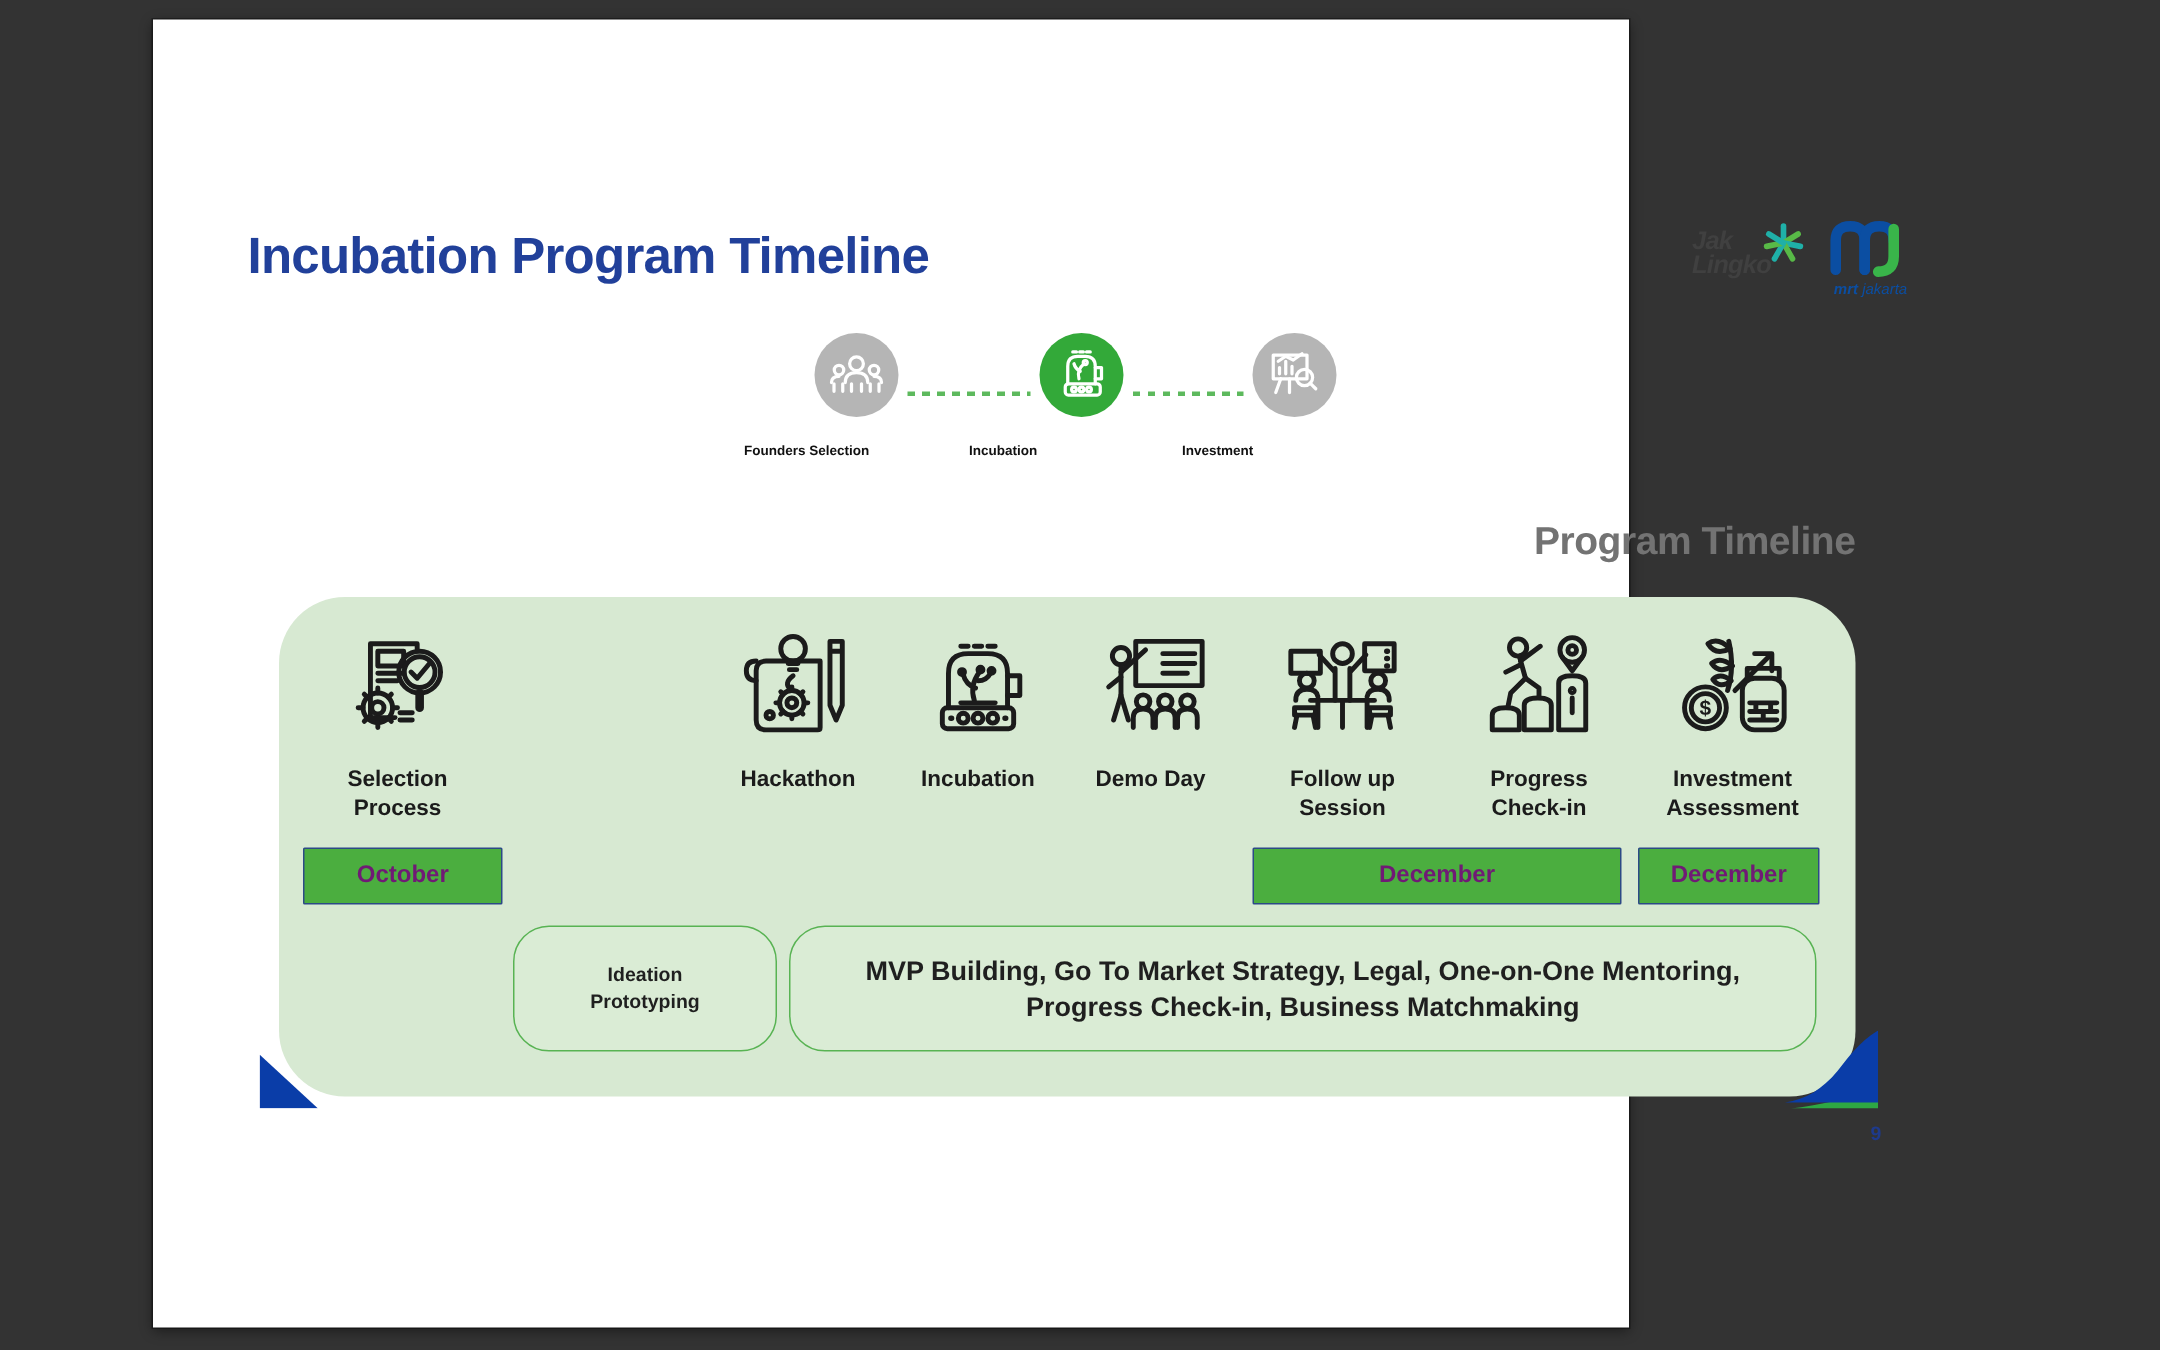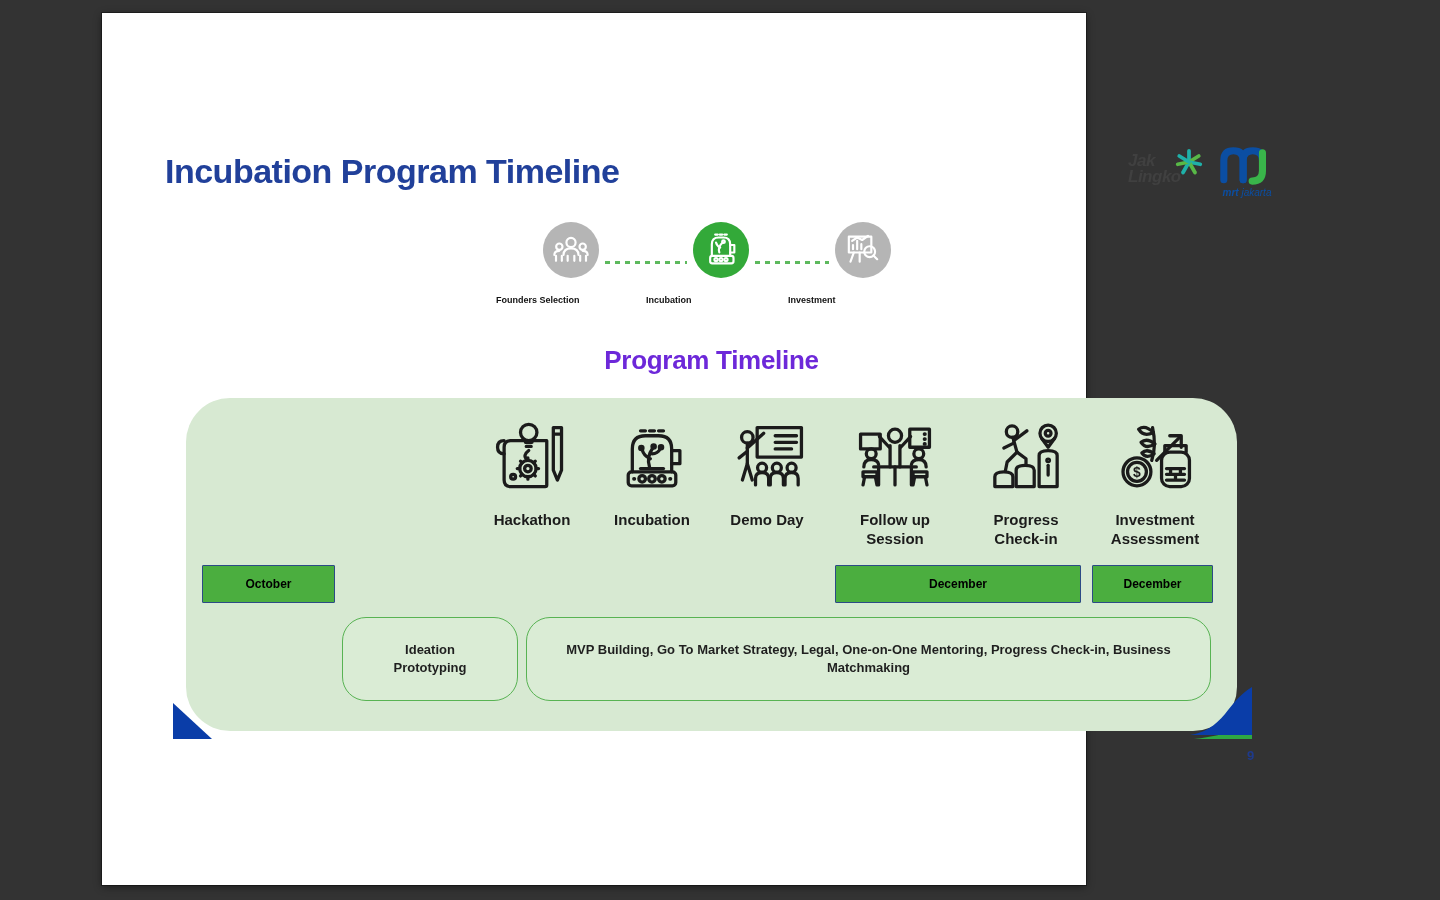--- a/index.html
+++ b/index.html
@@ -36,48 +36,48 @@
   }
   .step .bubble.inactive { background:#b5b5b5; }
   .step .bubble.active   { background:#33a939; }
   .step .step-label { margin-top:17px; font-size:9px; font-weight:700; color:#111; }
   .connector {
     position:absolute; top:248px; height:3px;
     background:repeating-linear-gradient(90deg,#5db95d 0 5px,transparent 5px 10px);
   }
   
   .program-heading {
-    position:absolute; left:84px; top:332px; width:1051px; text-align:center;
-    font-size:26px; font-weight:800; color:#6d28d9; letter-spacing:-0.3px;
+    position:absolute; left:84px; top:332px; width:1051px; text-align:right;
+    font-size:26px; font-weight:800; color:#737373; letter-spacing:-0.3px;
   }
   .panel {
     position:absolute; left:84px; top:385px; width:1051px; height:333px;
     background:#d7e9d2; border-radius:44px; z-index:2;
   }
   .phase { position:absolute; top:23px; width:130px; text-align:center; }
   .phase svg { display:block; margin:0 auto; }
   .phase-label {
     margin:8px auto 0; max-width:104px;
     font-size:15px; font-weight:600; color:#1b1b1b; line-height:1.25;
   }
   .bar {
     position:absolute; top:167px; height:38px;
     background:#4bae3f; border:1.5px solid #2c4a86; border-radius:1px;
     display:flex; align-items:center; justify-content:center;
-    color:#000000; font-size:12px; font-weight:700;
+    color:#701a75; font-size:16px; font-weight:700;
   }
   .detail-box {
     position:absolute; top:219px; height:84px;
     background:#daecd5; border:1.5px solid #58b353; border-radius:24px;
     display:flex; align-items:center; justify-content:center; text-align:center;
     font-size:13px; font-weight:600; color:#1f1f1f; line-height:1.35;
   }
   .detail-box .inner { margin:0 auto; }
   #detail-box-1 .inner { max-width:92px; }
-  #detail-box-2 { font-size:13px; padding:0 18px; }
+  #detail-box-2 { font-size:18px; padding:0 18px; }
   
   .corner-triangle {
     position:absolute; left:71px; top:690px; width:39px; height:36px;
     background:#0a3da8; clip-path:polygon(0 0,0 100%,100% 100%); z-index:1;
   }
   .corner-wave { position:absolute; left:1088px; top:674px; z-index:3; }
   .page-number {
     position:absolute; left:1145px; top:735px;
     font-size:13px; font-weight:800; color:#1e3a8c;
   }
@@ -173,20 +173,39 @@
         </g>
       </svg>
     </div>
     <div class="step-label">Investment</div>
   </div>
 
   <div class="program-heading">Program Timeline</div>
 
   <div class="panel">
 
+    <div class="phase" style="left:14px;">
+      <svg width="82" height="82" viewBox="0 0 100 100">
+        <g class="icon-line">
+          <path d="M28,70 V10 H66 V14"></path>
+          <rect x="34" y="16" width="21" height="12"></rect>
+          <path d="M34,34 H55 M34,40 H50"></path>
+          <circle cx="68" cy="33" r="17"></circle>
+          <circle cx="68" cy="33" r="12.5"></circle>
+          <polyline points="61,33 66,38 76,26"></polyline>
+          <path d="M68,50 V62" stroke-width="7"></path>
+          <circle cx="34" cy="62" r="12"></circle>
+          <circle cx="34" cy="62" r="5"></circle>
+          <path d="M46,62 H50 M42.5,70.5 L45,73 M34,74 V78 M25.5,70.5 L23,73 M22,62 H18 M25.5,53.5 L23,51 M34,50 V46 M42.5,53.5 L45,51"></path>
+          <path d="M52,66 H62 M52,72 H62"></path>
+          <path d="M28,70 H48"></path>
+        </g>
+      </svg>
+      <div class="phase-label">Selection Process</div>
+    </div>
 
 
     <div class="phase" style="left:281px;">
       <svg width="82" height="82" viewBox="0 0 100 100">
         <g class="icon-line">
           <path d="M26,24 H68 V78 Q68,80 66,80 H24 Q16,80 16,72 V32 Q16,24 24,24 Z"></path>
           <path d="M16,40 Q8,40 8,32 Q8,24 16,24"></path>
           <circle cx="46" cy="14" r="10"></circle>
           <path d="M42,26 H50 M43,31 H49"></path>
           <path d="M46,36 Q38,42 44,47"></path>

